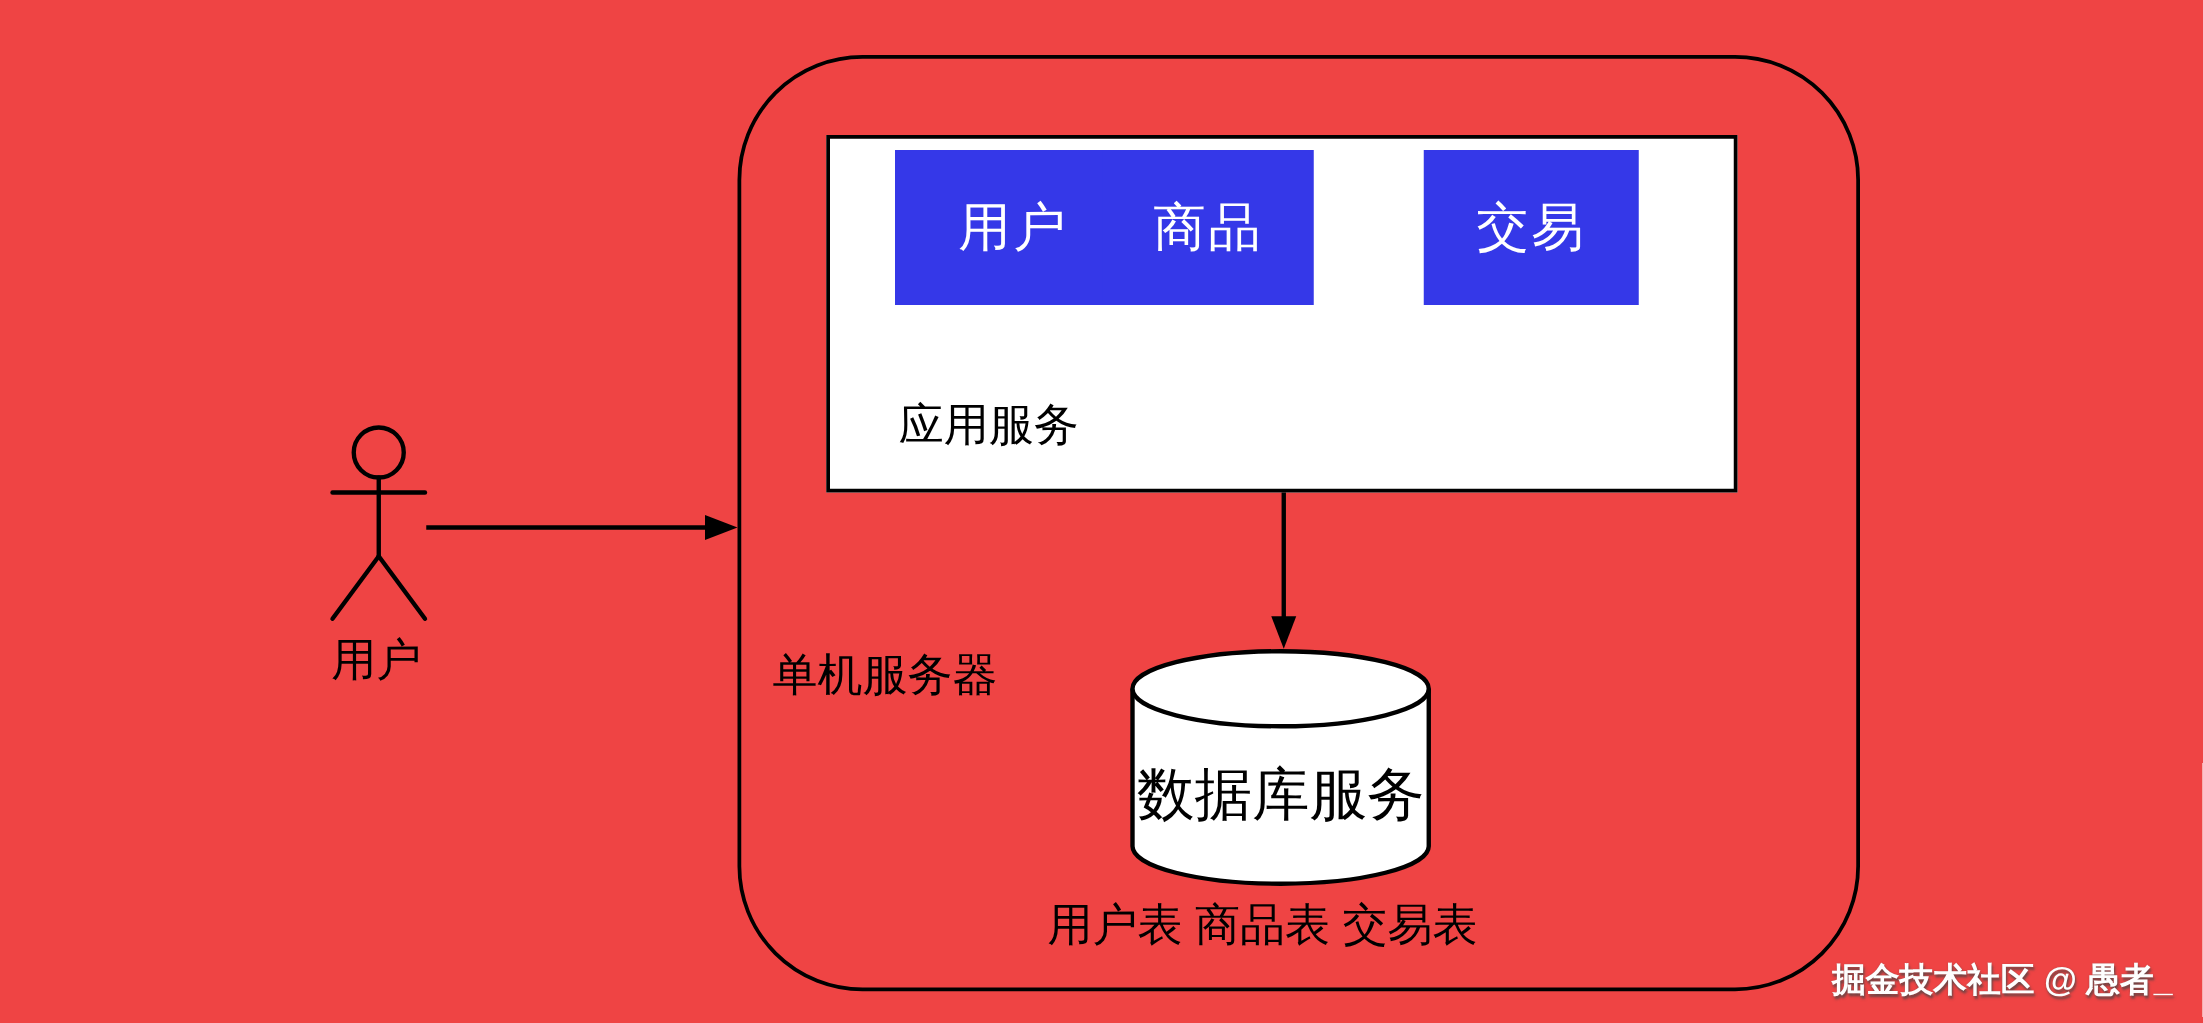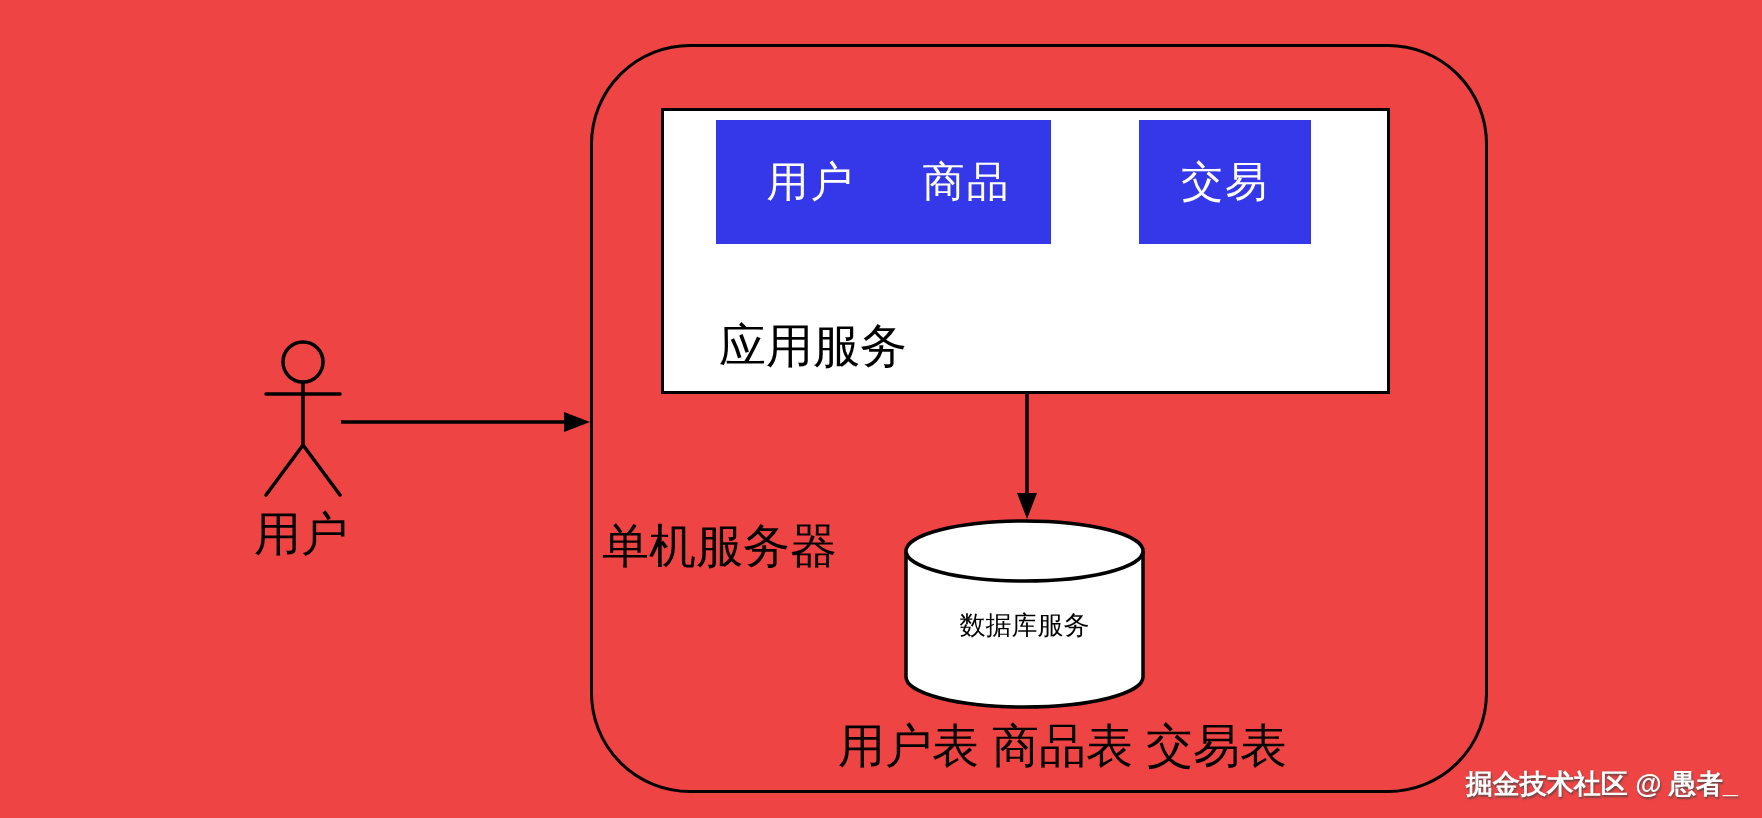--- a/index.html
+++ b/index.html
@@ -59,33 +59,33 @@
     font-size: 42px;
     letter-spacing: 2px;
     z-index: 4;
   }
   .module-user    { left: 716px;  width: 189px; }
   .module-product { left: 882px;  width: 169px; }
   .module-trade   { left: 1139px; width: 172px; }
   .diagram-label {
     position: absolute;
     color: #000000;
-    font-size: 47px;
+    font-size: 36px;
     white-space: nowrap;
     z-index: 5;
     line-height: 1;
   }
   .app-service-label  { left: 719px; top: 322px; }
-  .server-label       { left: 602px; top: 522px; }
+  .server-label       { left: 618px; top: 522px; }
   .db-label {
     left: 906px;
     top: 612px;
     width: 237px;
     text-align: center;
-    font-size: 26px;
+    font-size: 46px;
   }
   .tables-label { left: 838px; top: 722px; }
   .actor-label {
     left: 226px;
     top: 510px;
     width: 150px;
     text-align: center;
   }
   .watermark {
     position: absolute;

